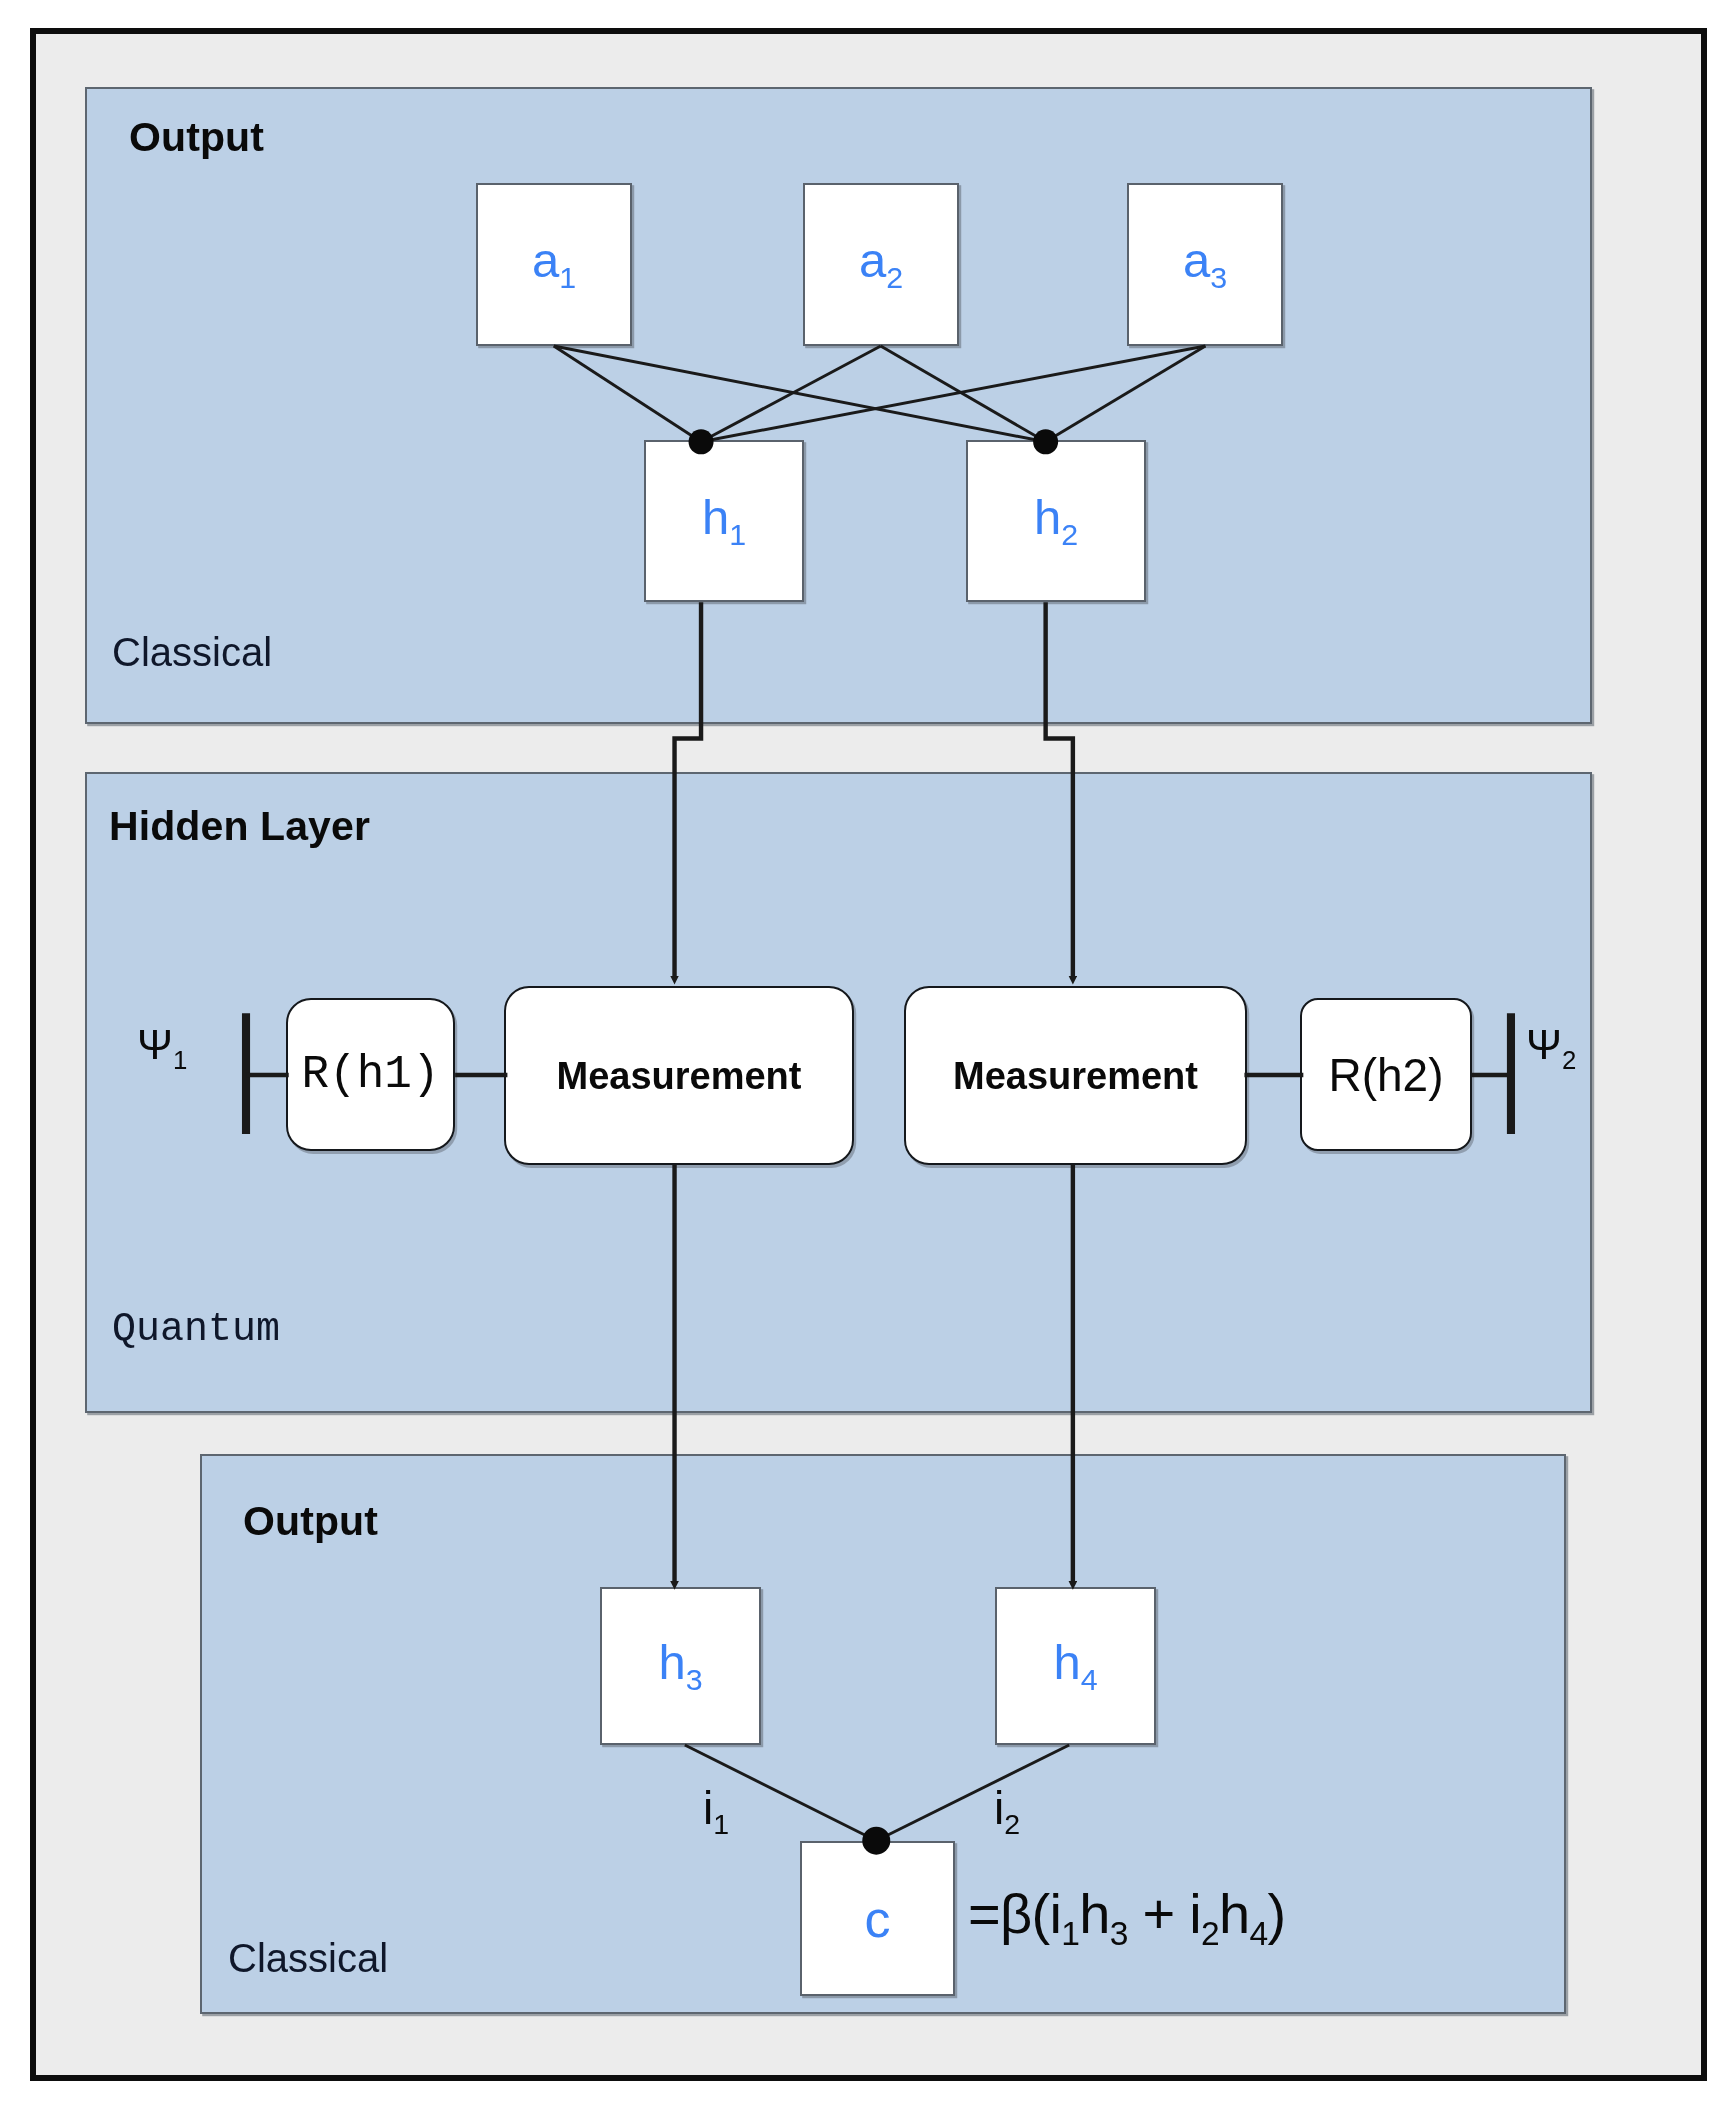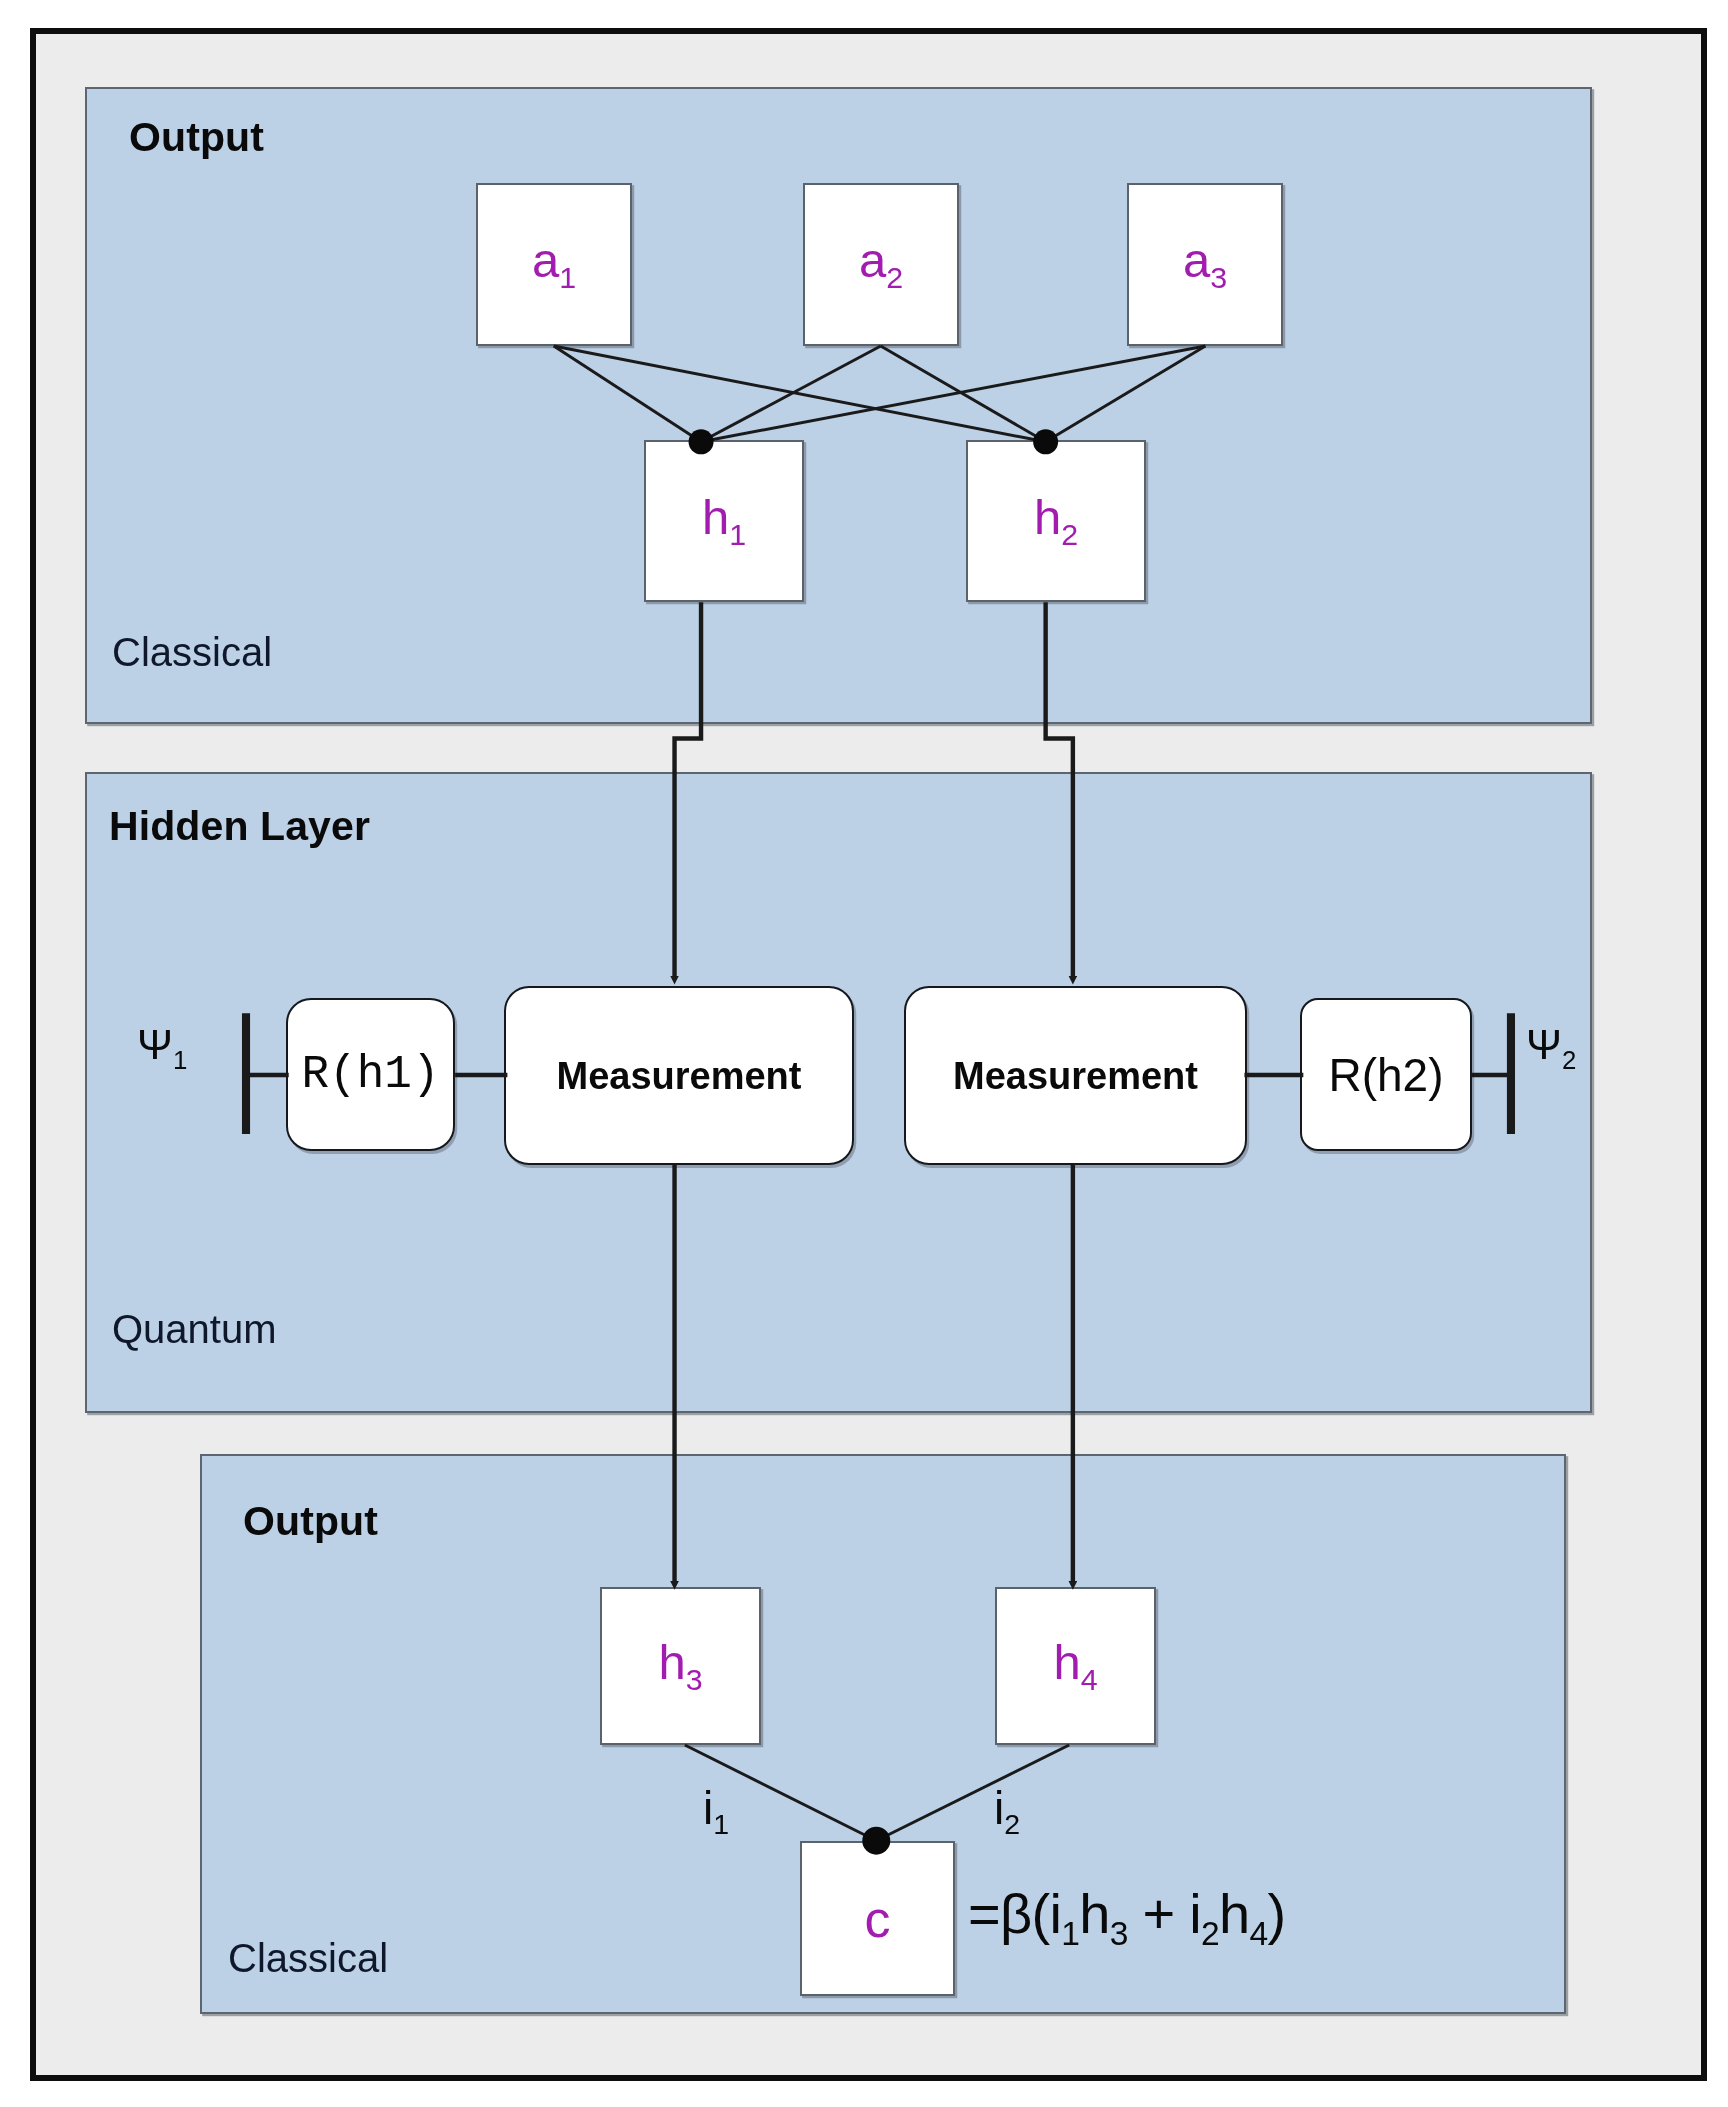--- a/index.html
+++ b/index.html
@@ -45,21 +45,21 @@
   }
 
   
   .node{
     position:absolute;
     background:#ffffff;
     border:2.2px solid #5a626c;
     box-sizing:border-box;
     box-shadow:2.2px 2.2px 0 rgba(90,98,108,.5);
     display:flex;align-items:center;justify-content:center;
-    font-size:49px;color:#a21caf;font-weight:normal;
+    font-size:49px;color:#3b82f6;font-weight:normal;
     line-height:1;
   }
   .node .sub{font-size:0.62em;vertical-align:sub;line-height:1;}
 
   
   .gate{
     position:absolute;
     background:#ffffff;
     border:2.9px solid #15181c;
     border-radius:25px;
@@ -119,21 +119,21 @@
 
   <div class="node" style="left:622px;top:440px;width:160px;height:162px;margin-left:22px;">
     <span><span>h</span><span class="sub">1</span></span>
   </div>
   <div class="node" style="left:966px;top:440px;width:180px;height:162px;">
     <span><span>h</span><span class="sub">2</span></span>
   </div>
 
   <div class="panel" id="panel-hidden"></div>
   <div class="panel-title" style="left:109px;top:803px;">Hidden Layer</div>
-  <div class="panel-sub" style="left:112px;top:1307px;">Quantum</div>
+  <div class="panel-sub" style="left:112px;top:1307px;font-family:Liberation Mono, monospace;">Quantum</div>
 
   <div class="psi" style="left:137px;top:1023px;"><span>Ψ</span><span class="sub">1</span></div>
   <div class="psi" style="left:1526px;top:1023px;"><span>Ψ</span><span class="sub">2</span></div>
 
   <div class="gate rot" style="left:286px;top:998px;width:169px;height:153px;font-family:Liberation Mono, monospace;">R(h1)</div>
   <div class="gate meas" style="left:504px;top:986px;width:350px;height:179px;">Measurement</div>
   <div class="gate meas" style="left:904px;top:986px;width:343px;height:179px;">Measurement</div>
   <div class="gate rot" style="left:1300px;top:998px;width:172px;height:153px;border-radius:18px;">R(h2)</div>
 
   <div class="panel" id="panel-output"></div>

